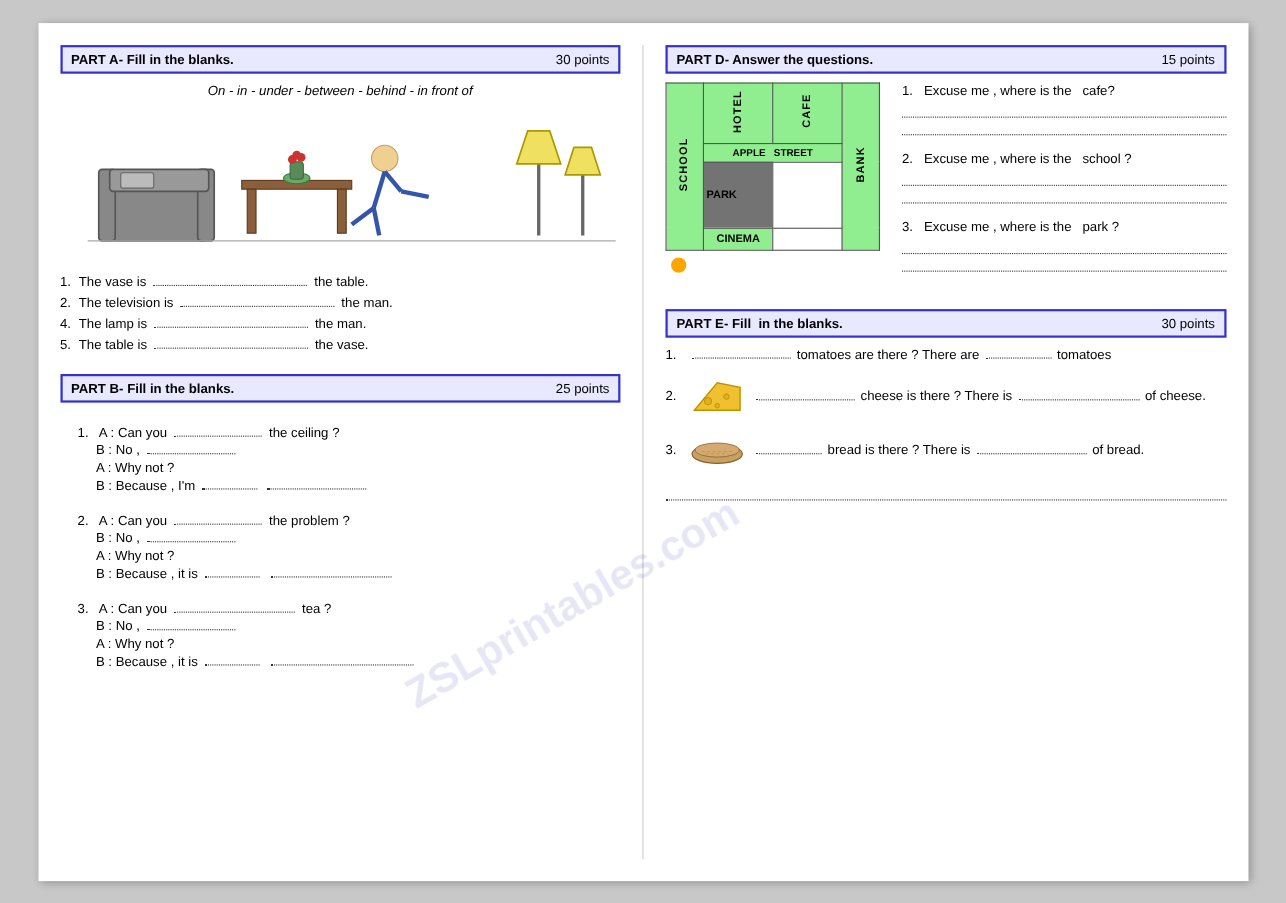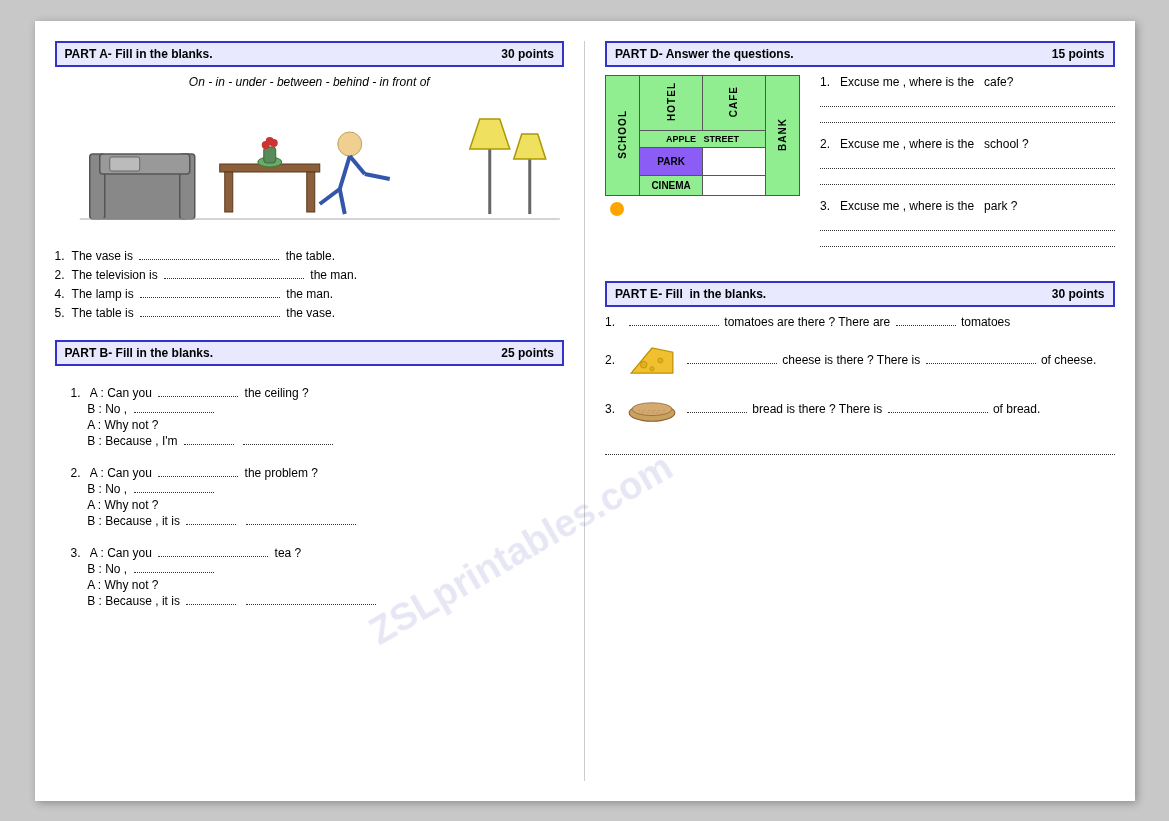--- a/index.html
+++ b/index.html
@@ -38,21 +38,21 @@
       justify-content: space-between;
       align-items: center;
       margin-bottom: 8px;
       gap: 48px;
     }
     .section-header .title {
       font-weight: bold;
       font-size: 12px;
     }
     .section-header .points {
-      font-weight: bold;
+      font-weight: normal;
       font-size: 12px;
     }
     .word-bank {
       text-align: center;
       font-size: 12px;
       margin-bottom: 10px;
       font-style: italic;
     }
     .fill-lines {
       list-style: none;
@@ -300,21 +300,21 @@
               <span class="rotated-text">CAFE</span>
             </td>
             <td rowspan="4" style="border:1px solid #555; background:#90ee90; width:30px; vertical-align:middle; text-align:center;">
               <span class="rotated-text">BANK</span>
             </td>
           </tr>
           <tr>
             <td colspan="2" style="border:1px solid #555; background:#90ee90; text-align:center; padding:3px; font-size:9px;">APPLE &nbsp; STREET</td>
           </tr>
           <tr>
-            <td style="border:1px solid #555; background:#8b5cf6; text-align:center; padding:8px 2px; font-size:10px;">PARK</td>
+            <td style="border:1px solid #555; background:#737373; text-align:left; padding:24px 2px; font-size:10px;">PARK</td>
             <td style="border:1px solid #555; background:white; text-align:center; padding:4px;"></td>
           </tr>
           <tr>
             <td style="border:1px solid #555; background:#90ee90; text-align:center; padding:4px 2px; font-size:10px;">CINEMA</td>
             <td style="border:1px solid #555; background:white; text-align:center; padding:4px;"></td>
           </tr>
           <tr>
             <td style="border:none; padding:6px 0 0 4px;">
               <div class="orange-dot"></div>
             </td>

